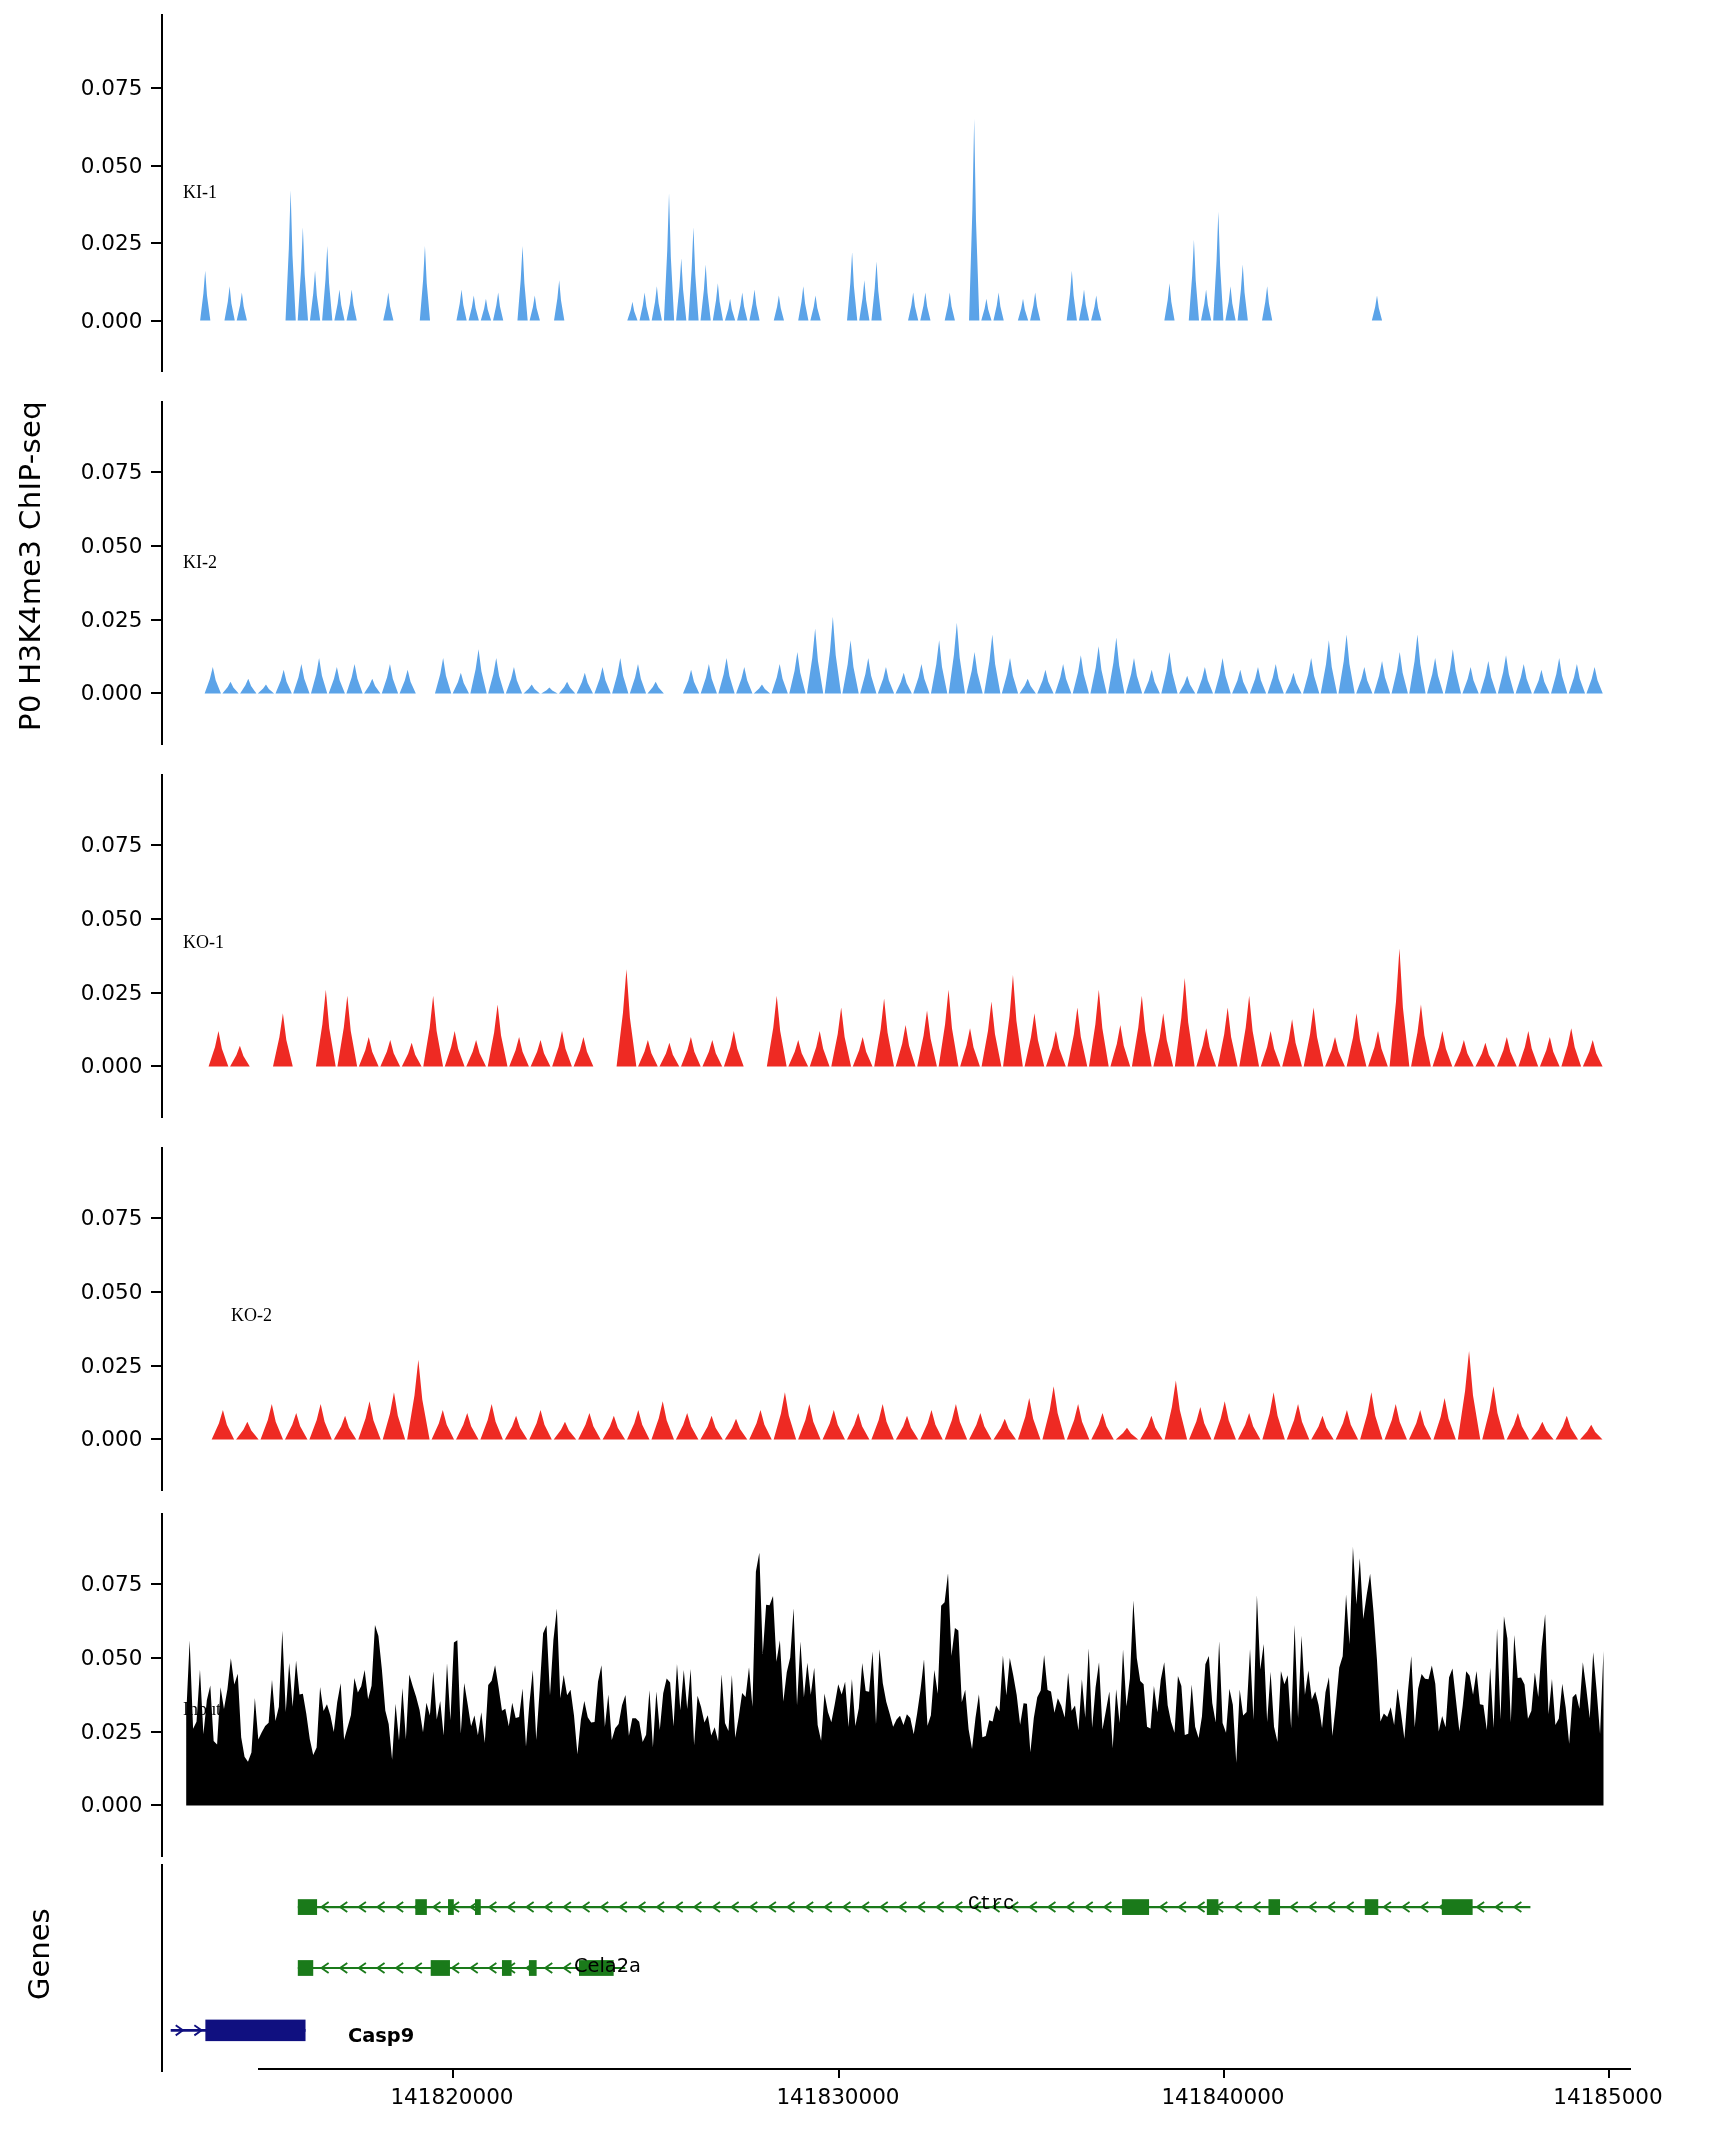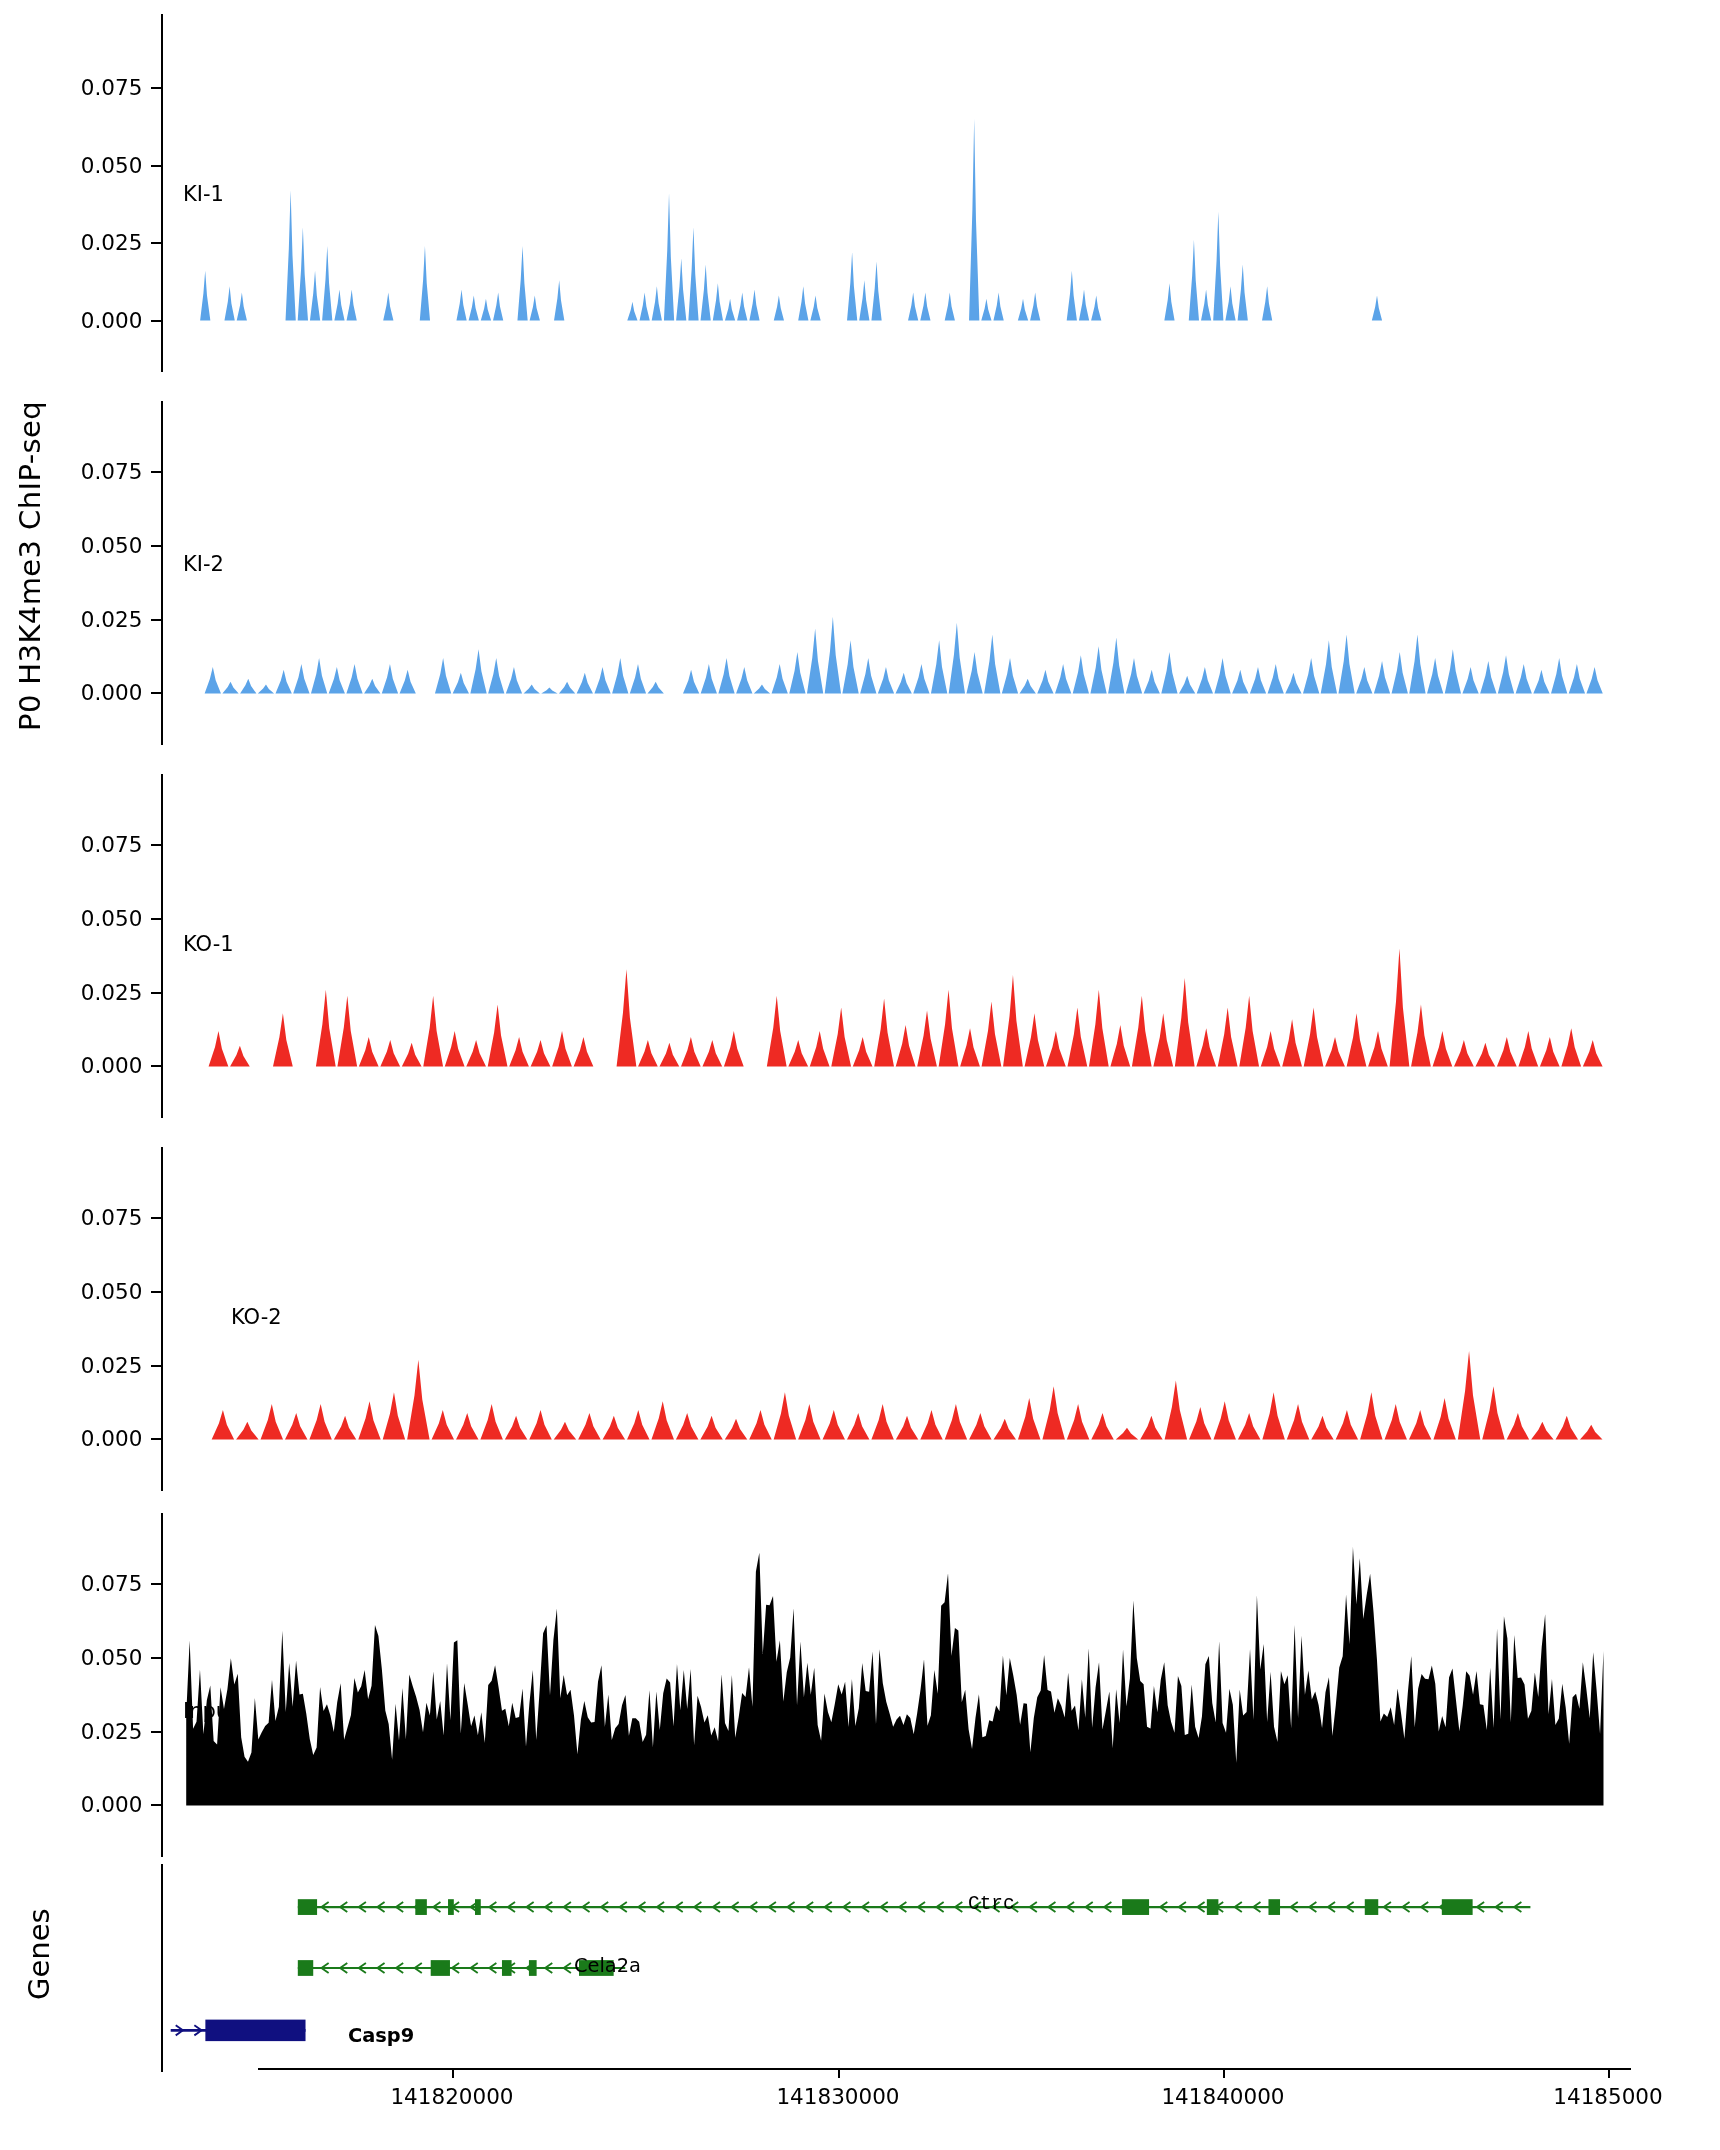--- a/index.html
+++ b/index.html
@@ -69,22 +69,23 @@
   .tick-text {
     position: absolute;
     right: 18.6px;
     top: -13px;
     font-size: 21.5px;
     text-align: right;
     white-space: nowrap;
   }
   .track-name {
     position: absolute;
-    font-size: 21px;
-    white-space: nowrap;
+    font-size: 18px;
+    white-space: nowrap;
+    font-family: Liberation Serif, serif;
   }
   .track-svg {
     position: absolute;
     left: 163px;
     top: 0;
   }
   
   #xaxis {
     position: absolute;
     left: 0;

